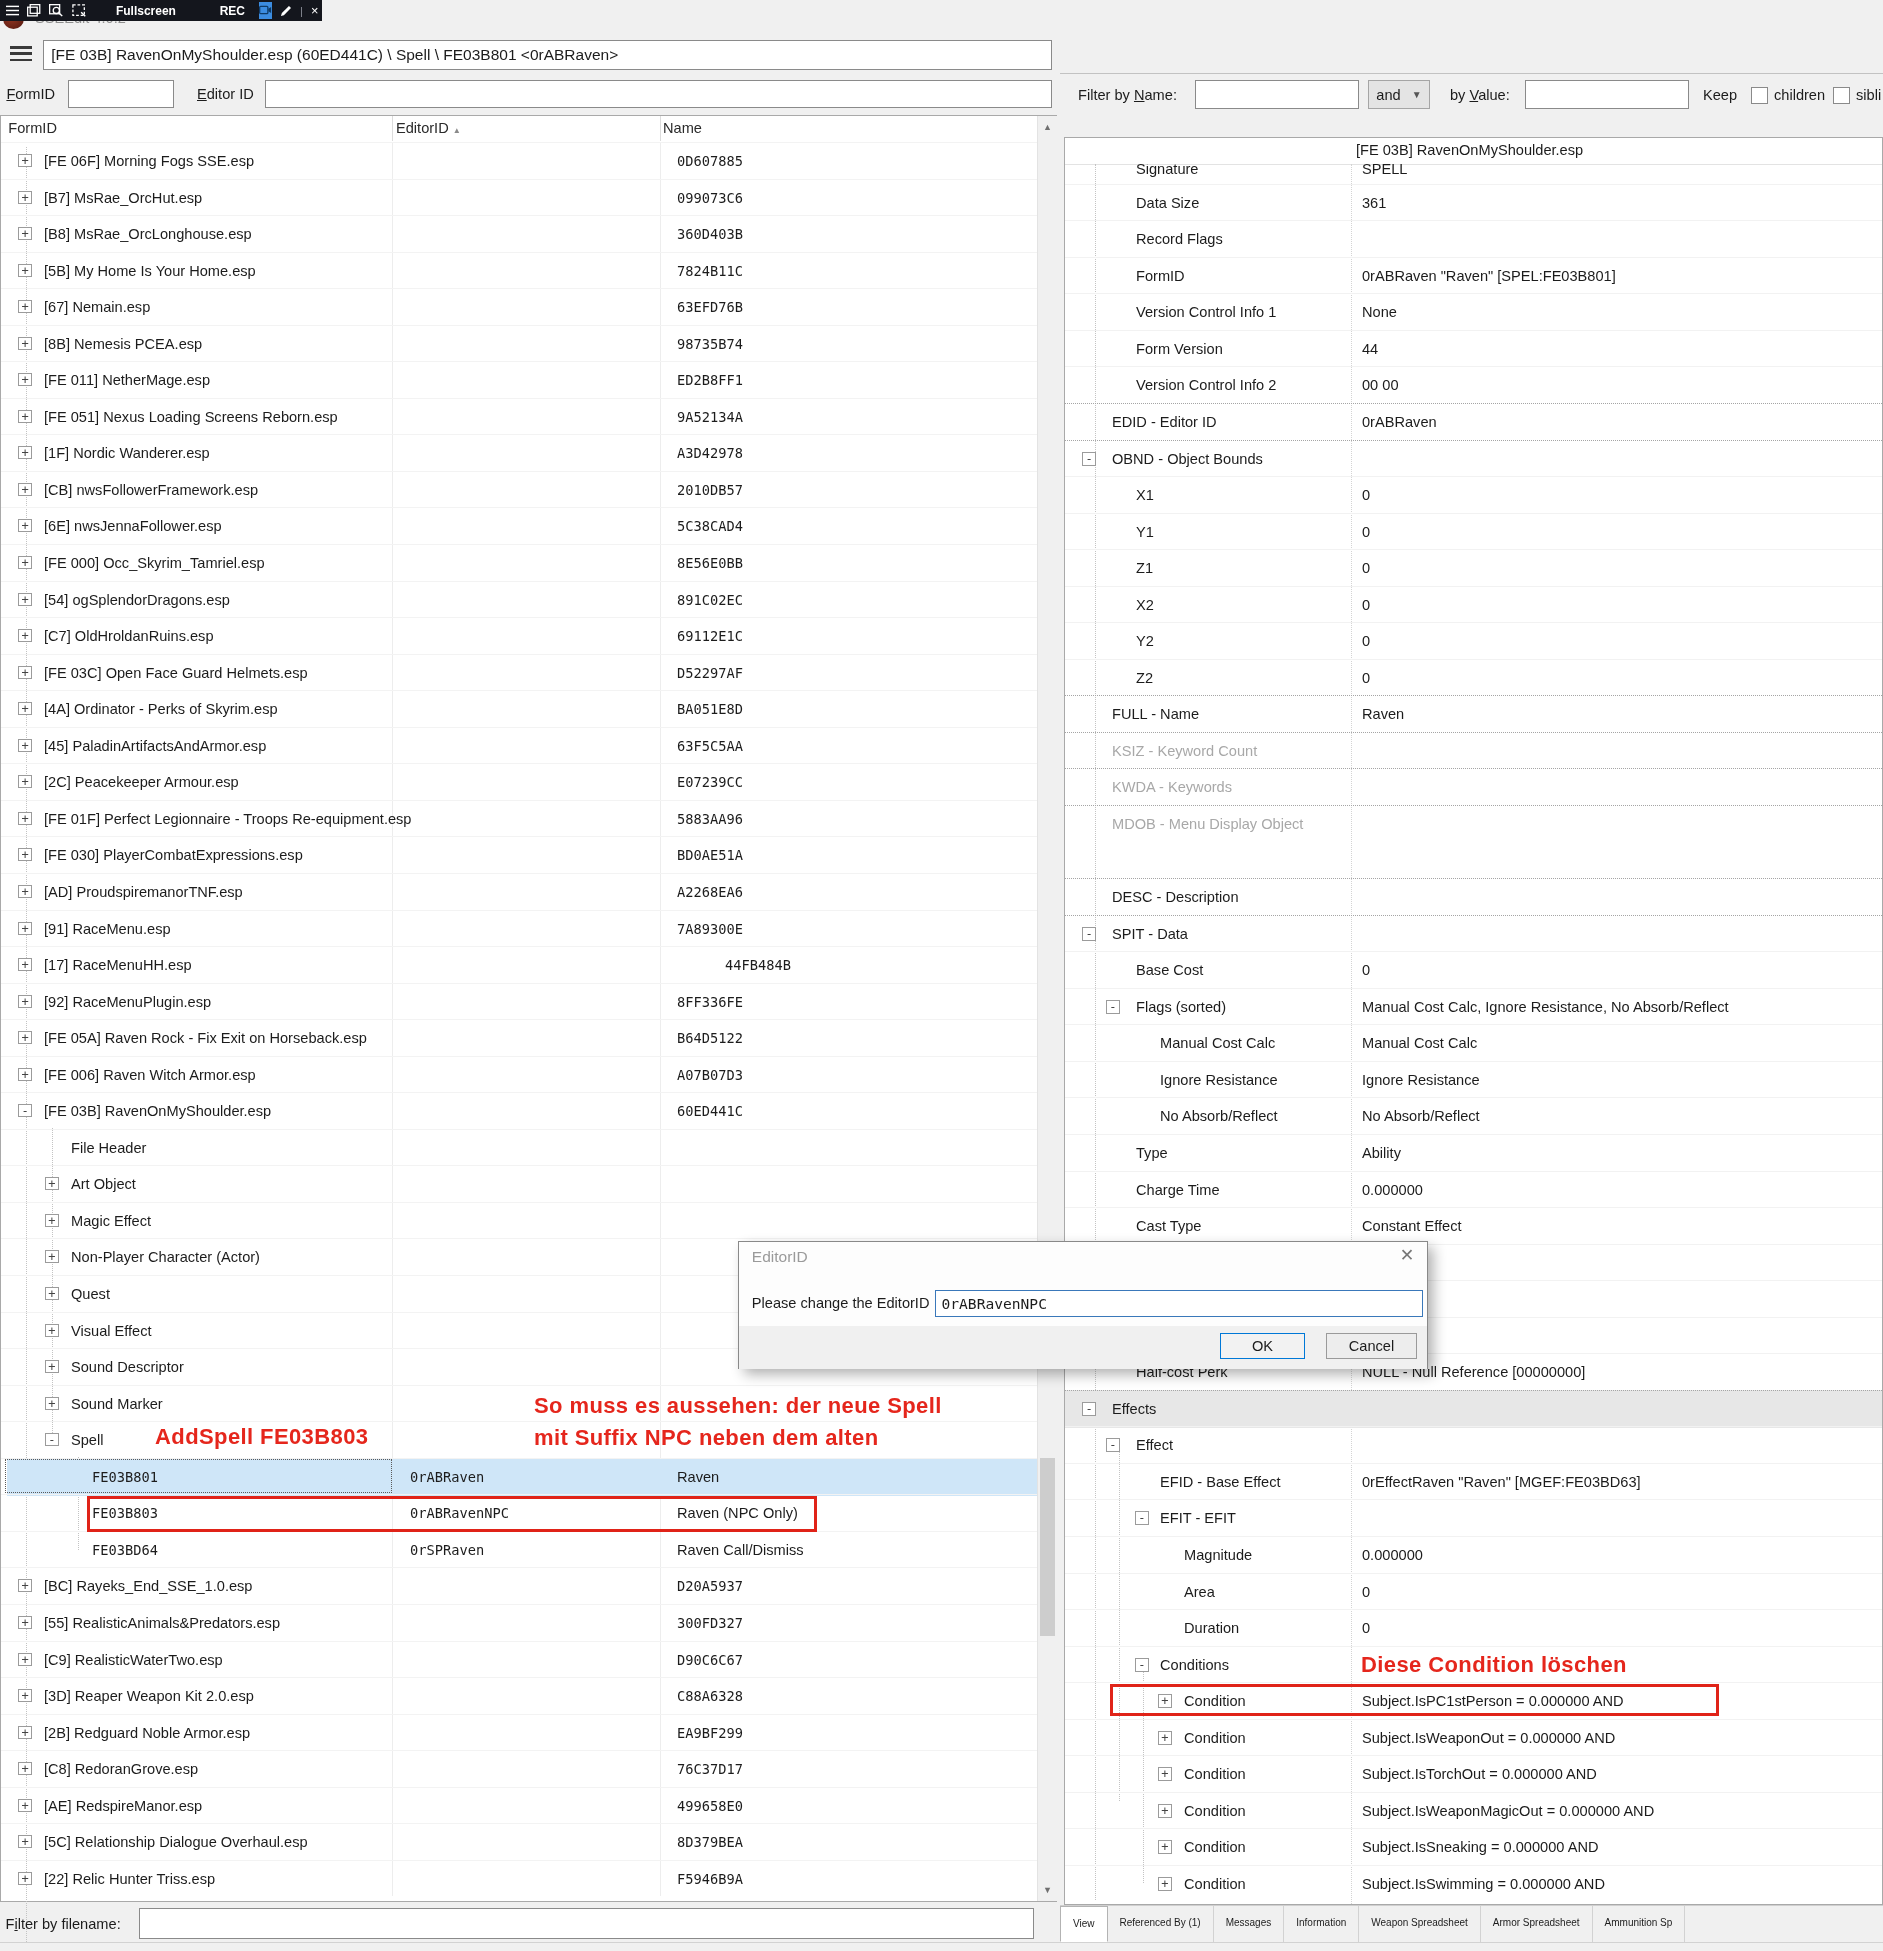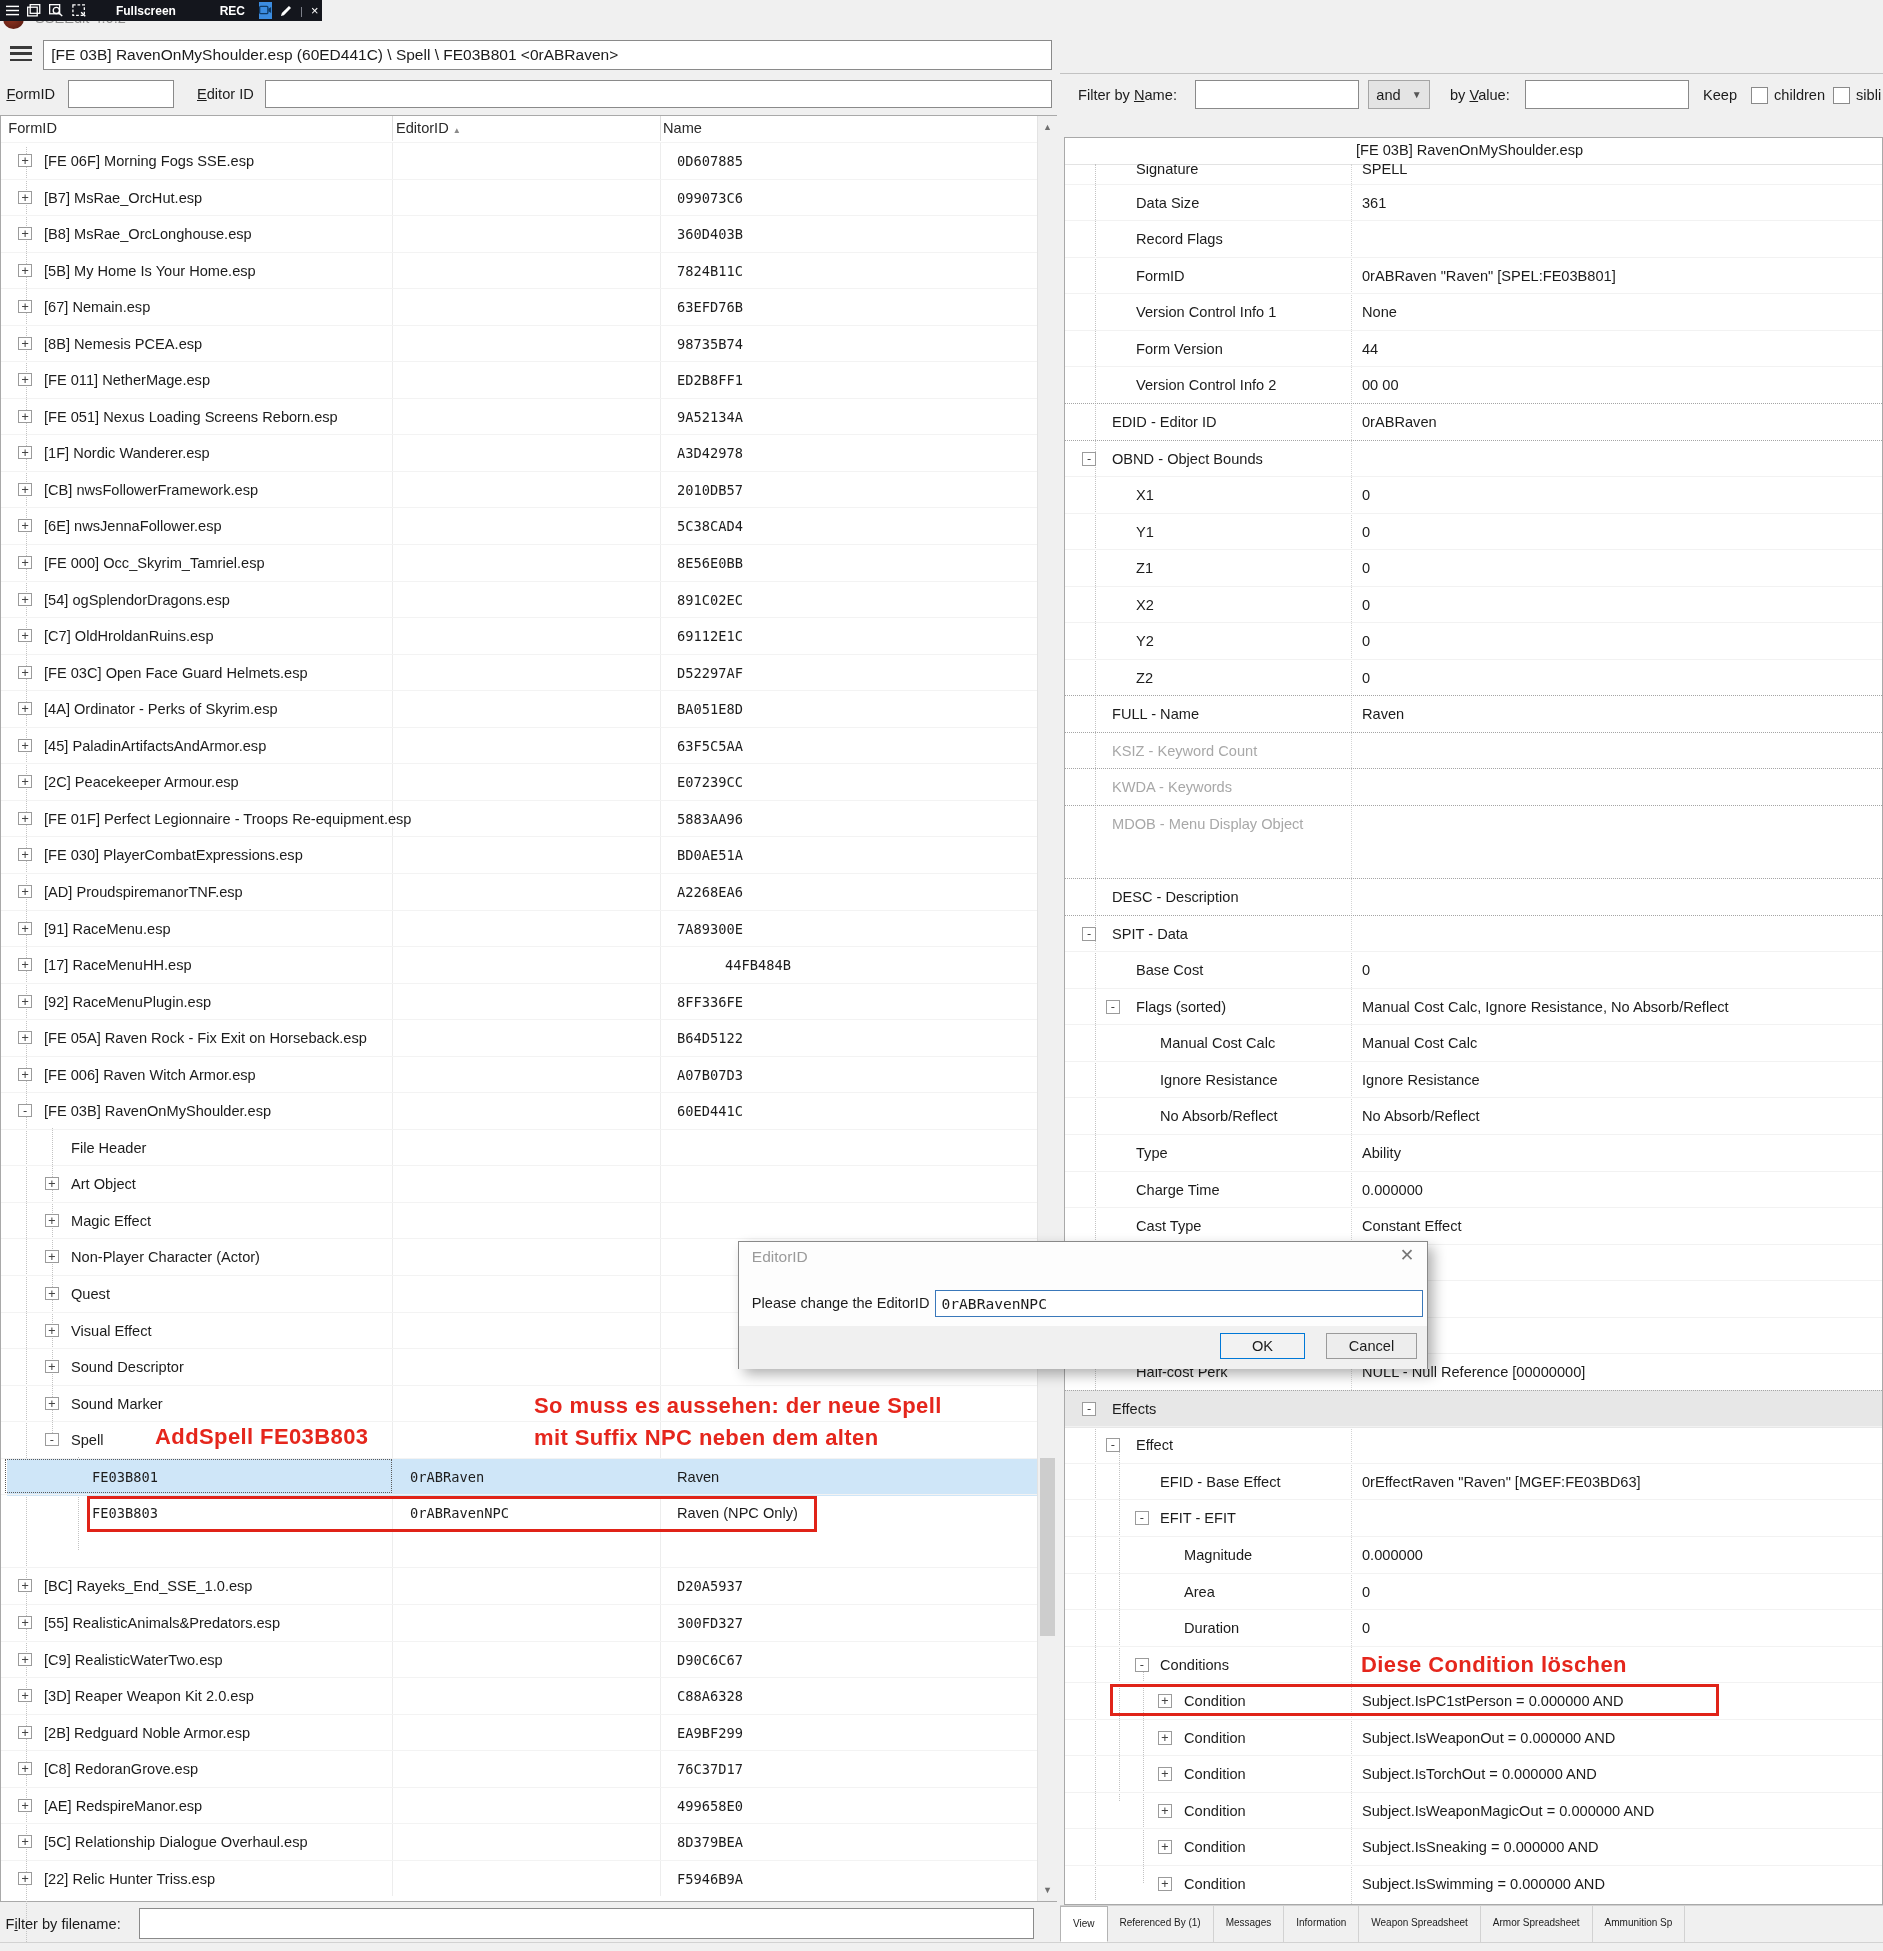--- a/index.html
+++ b/index.html
@@ -353,20 +353,25 @@
           <div class="sel-focus"></div>
           <div class="cell mono" style="left: 91px;">FE03B801</div>
           <div class="cell mono" style="left: 409px;">0rABRaven</div>
           <div class="cell" style="left: 676px;">Raven</div>
         </div>
         <div class="trow" style="top: 1352px;">
           <div class="cell mono" style="left: 91px;">FE03B803</div>
           <div class="cell mono" style="left: 409px;">0rABRavenNPC</div>
           <div class="cell" style="left: 676px;">Raven (NPC Only)</div>
         </div>
+        <div class="trow" style="top: 1389px;">
+          <div class="cell mono" style="left: 91px;">FE03BD64</div>
+          <div class="cell mono" style="left: 409px;">0rSPRaven</div>
+          <div class="cell" style="left: 676px;">Raven Call/Dismiss</div>
+        </div>
         <div class="trow" style="top: 1425px;">
           <div class="texp" style="left: 17.4px;">+</div>
           <div class="cell" style="left: 43px;">[BC] Rayeks_End_SSE_1.0.esp</div>
           <div class="cell mono" style="left: 676px;">D20A5937</div>
         </div>
         <div class="trow" style="top: 1462px;">
           <div class="texp" style="left: 17.4px;">+</div>
           <div class="cell" style="left: 43px;">[55] RealisticAnimals&amp;Predators.esp</div>
           <div class="cell mono" style="left: 676px;">300FD327</div>
         </div>

